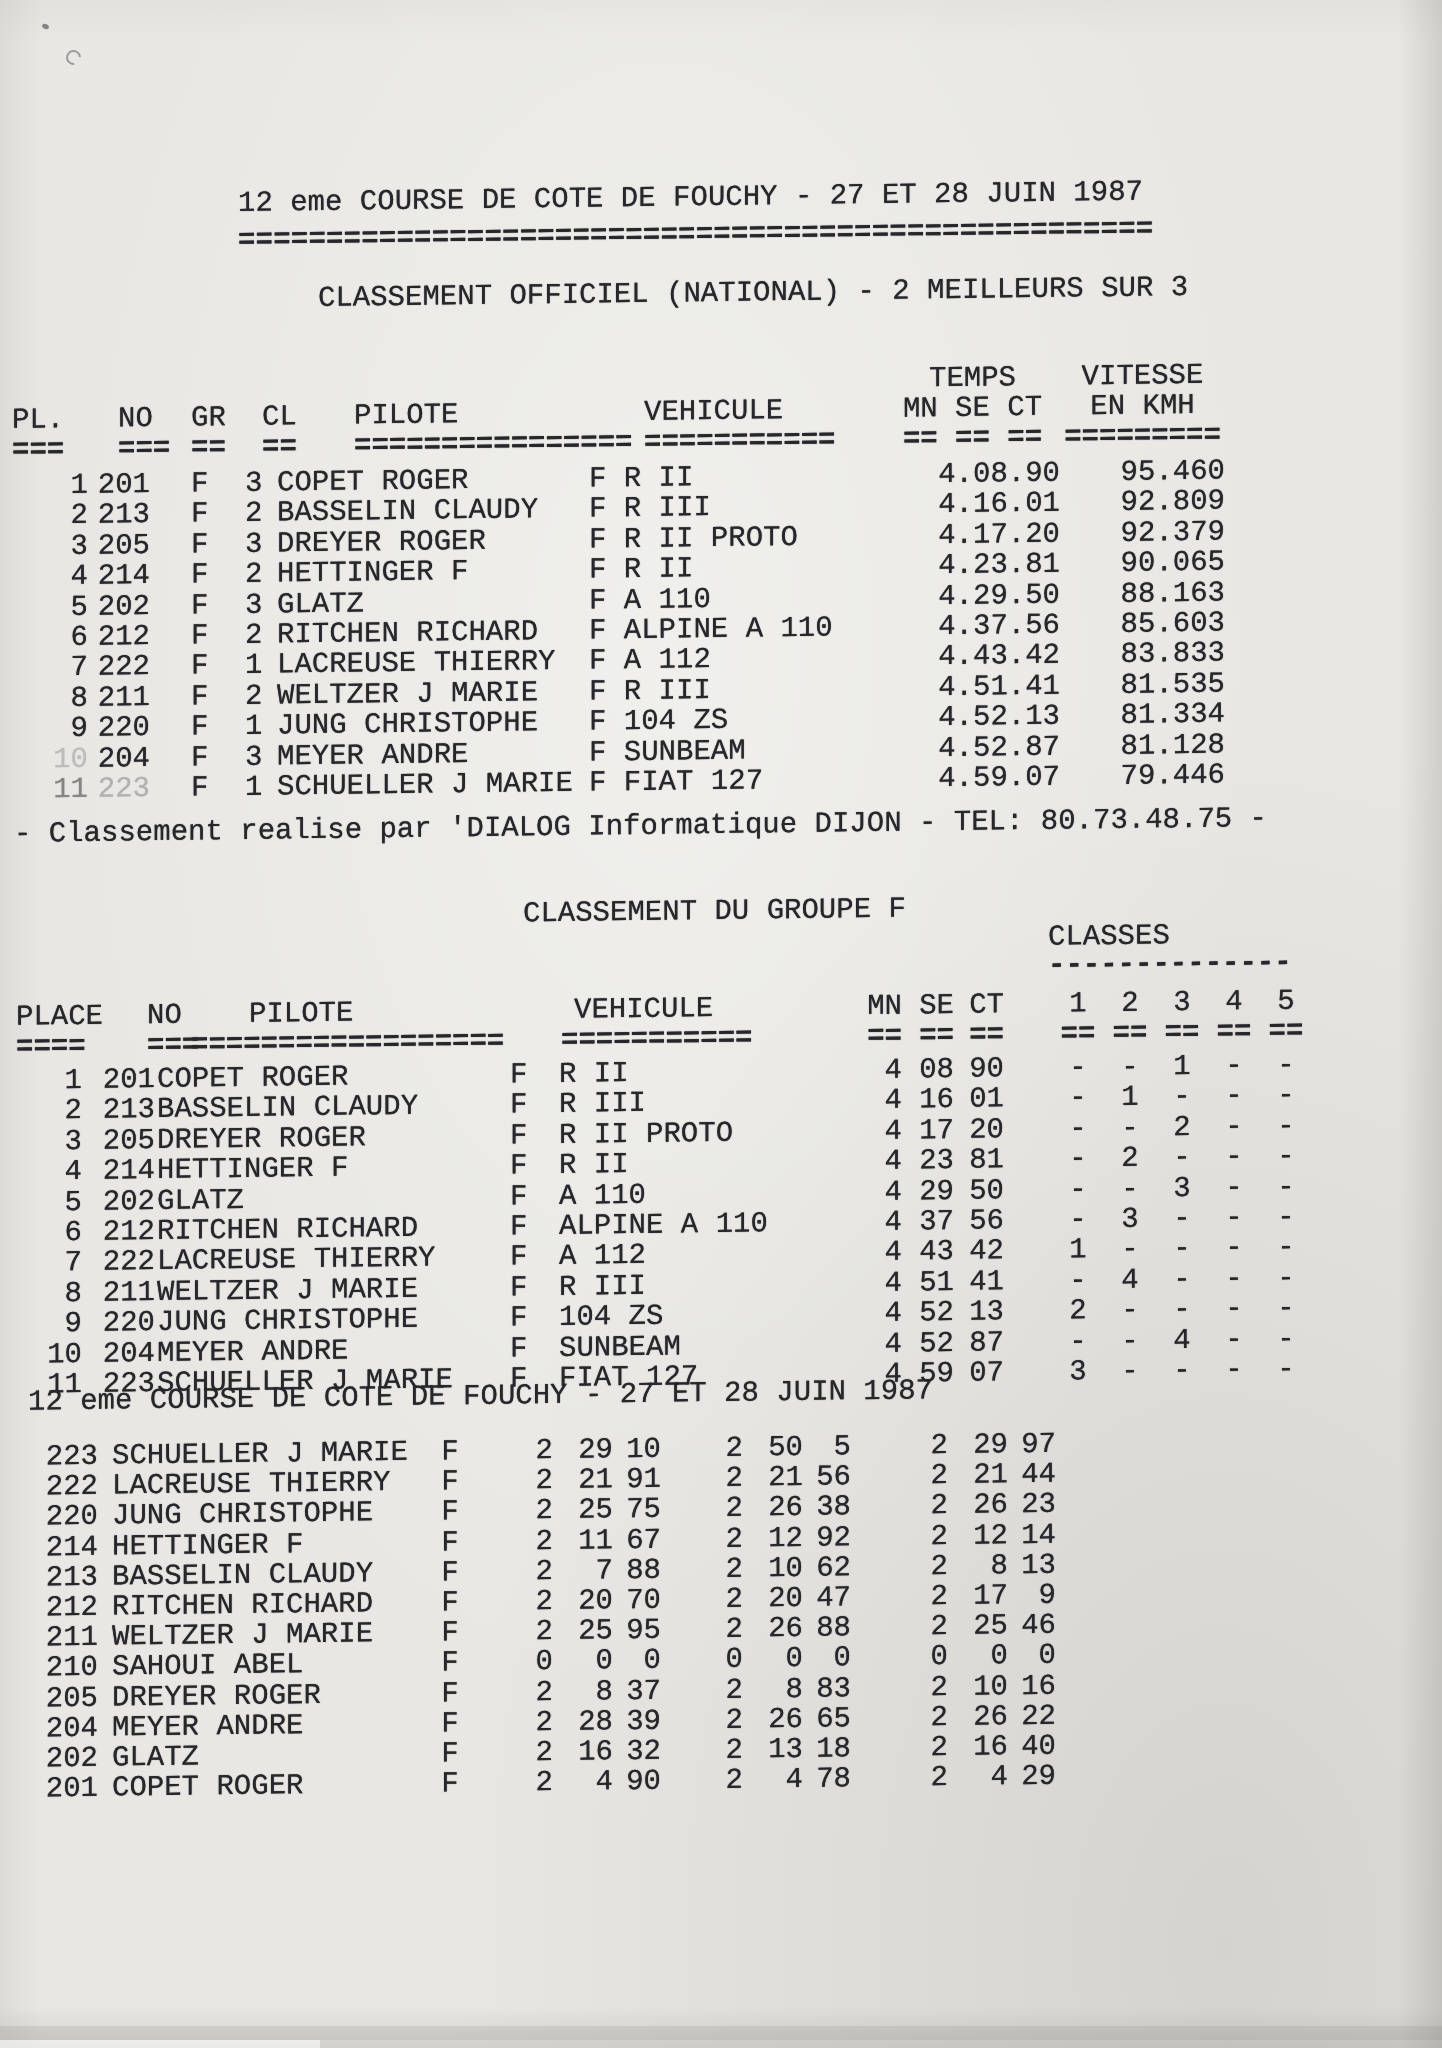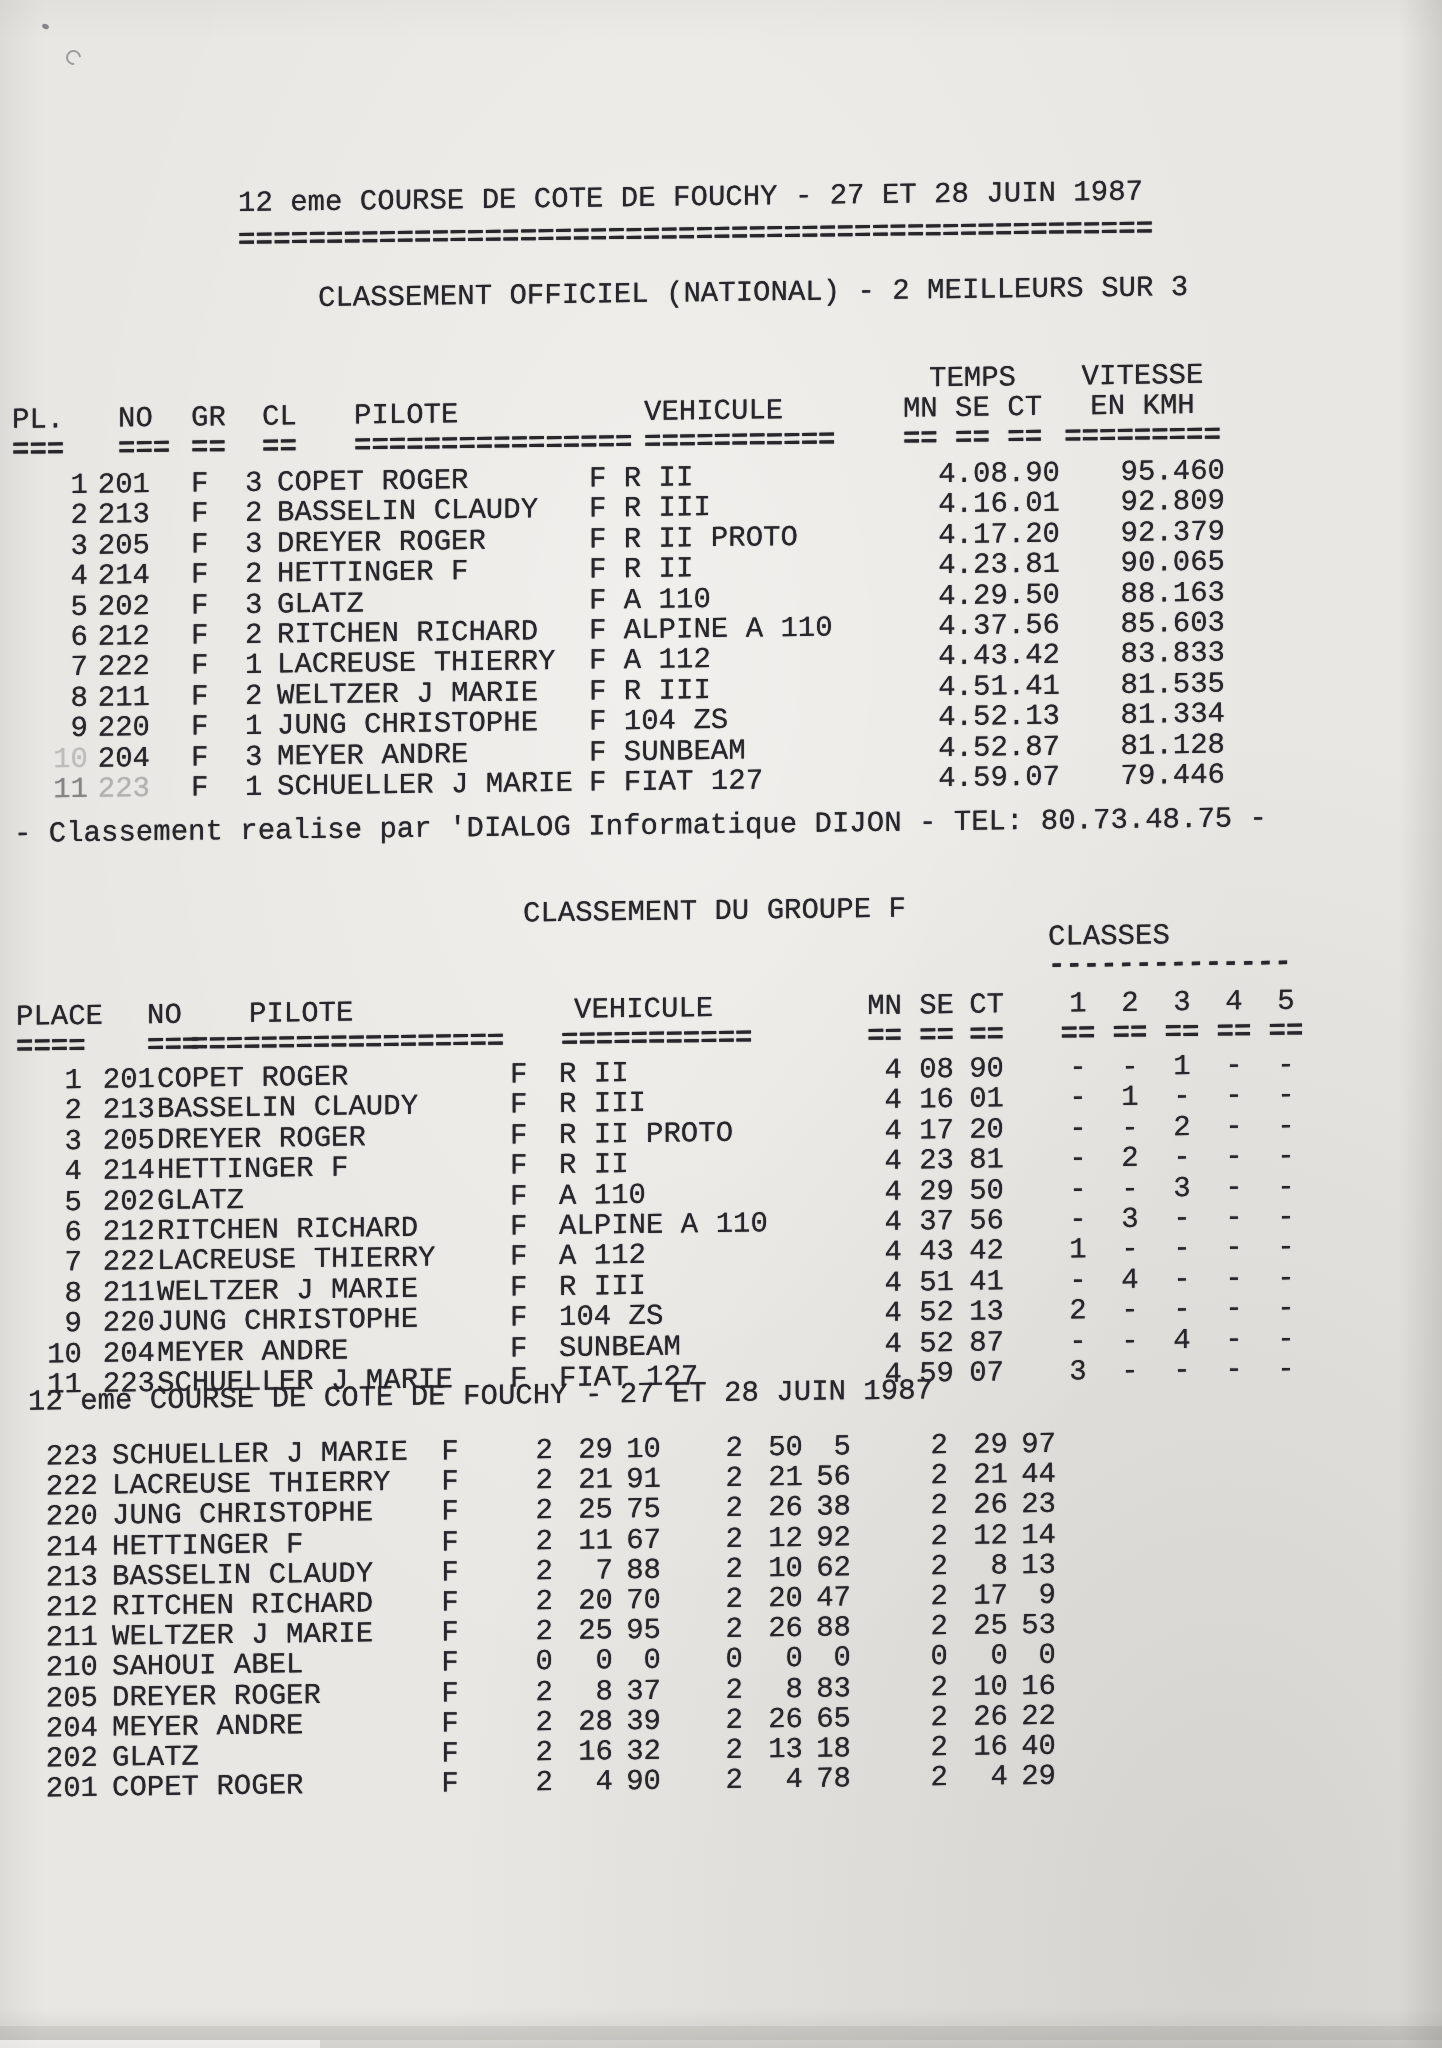--- a/index.html
+++ b/index.html
@@ -558,21 +558,21 @@
         <span class="c pilote">WELTZER J MARIE</span>
         <span class="c gr">F</span>
         <span class="c r1m">2</span>
         <span class="c r1s">25</span>
         <span class="c r1c">95</span>
         <span class="c r2m">2</span>
         <span class="c r2s">26</span>
         <span class="c r2c">88</span>
         <span class="c r3m">2</span>
         <span class="c r3s">25</span>
-        <span class="c r3c">53</span>
+        <span class="c r3c">46</span>
       </div>
         <div class="row data">
         <span class="c no">210</span>
         <span class="c pilote">SAHOUI ABEL</span>
         <span class="c gr">F</span>
         <span class="c r1m">0</span>
         <span class="c r1s">0</span>
         <span class="c r1c">0</span>
         <span class="c r2m">0</span>
         <span class="c r2s">0</span>

